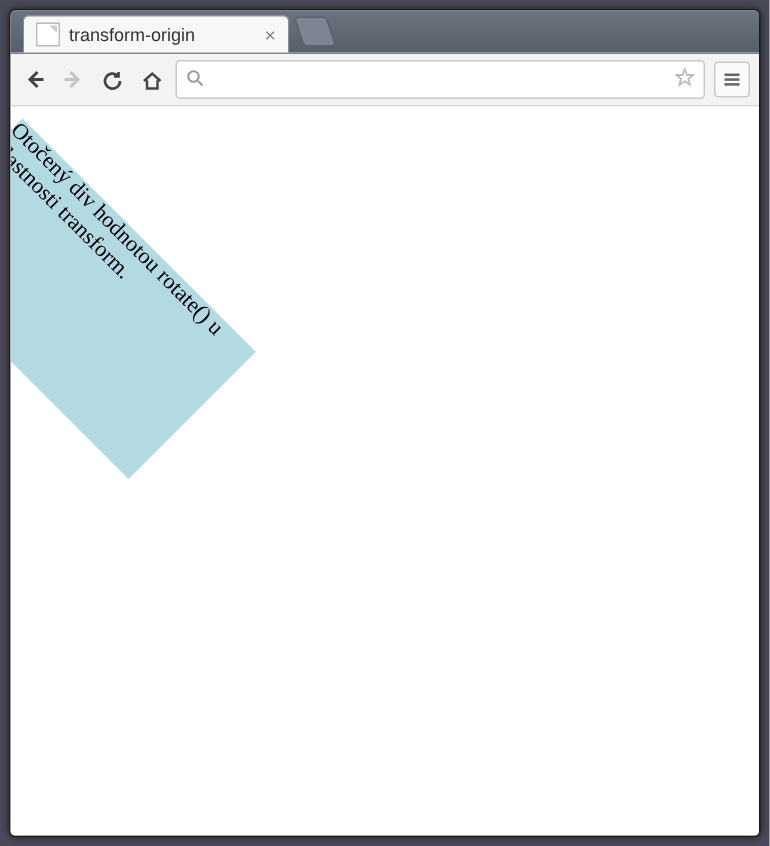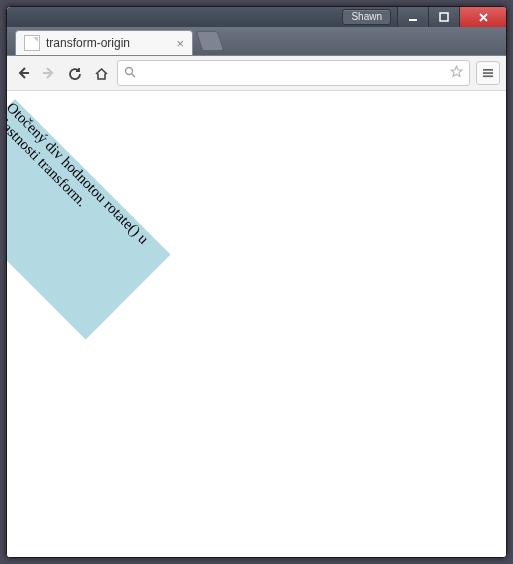--- a/index.html
+++ b/index.html
@@ -90,38 +90,20 @@
     padding:0;
     transform-origin:0 0;
     transform:rotate(45deg);
   }
 </style>
 </head>
 <body>
 
 <div class="win">
 
-  <div class="titlebar">
-    <div class="user-tag">Shawn</div>
-    <div class="win-btn">
-      <svg width="10" height="10">
-          <rect x="1" y="7" width="8" height="2" fill="#fff"></rect>
-        </svg>
-    </div>
-    <div class="win-btn">
-      <svg width="10" height="10">
-          <rect x="1" y="1" width="8" height="8" fill="none" stroke="#fff" stroke-width="1.5"></rect>
-        </svg>
-    </div>
-    <div class="win-btn close">
-      <svg width="11" height="11">
-          <path d="M2 2 L9 9 M9 2 L2 9" stroke="#fff" stroke-width="1.8"></path>
-        </svg>
-    </div>
-  </div>
 
   <div class="tabstrip">
     <div class="tab">
       <span class="favicon"></span>
       <span>transform-origin</span>
       <span class="tab-close">×</span>
     </div>
     <div class="newtab"></div>
   </div>
 

